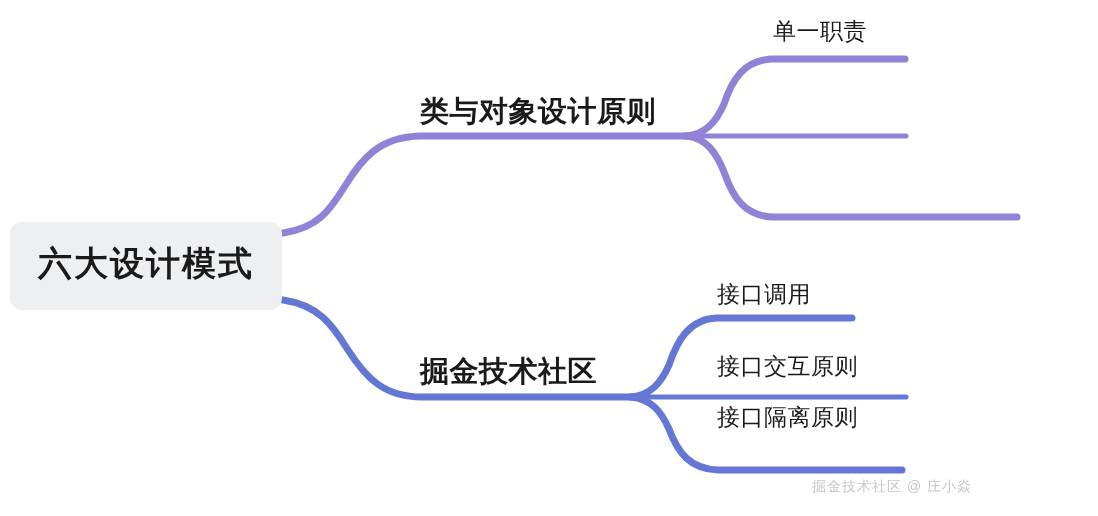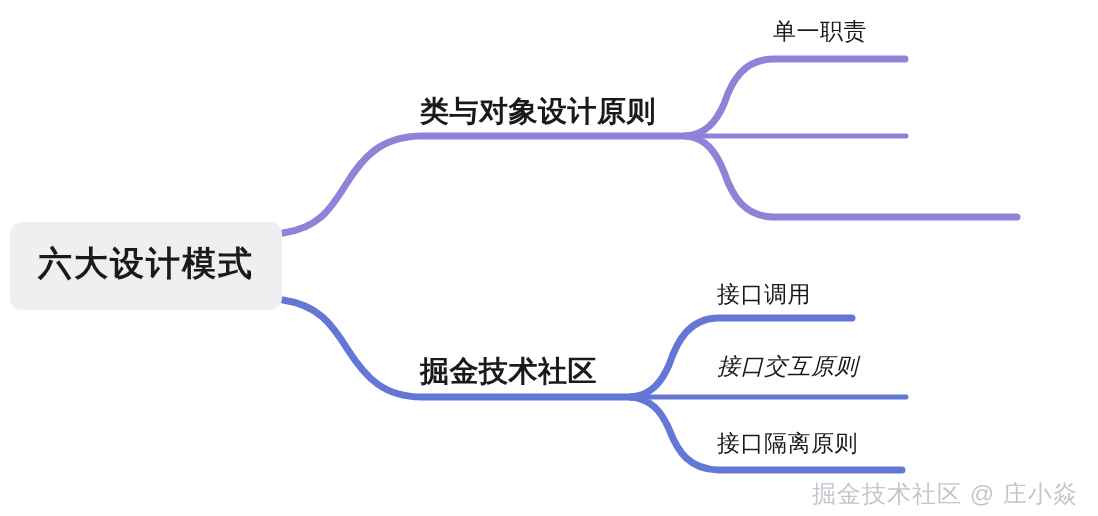--- a/index.html
+++ b/index.html
@@ -73,28 +73,28 @@
   }
   
   .level3-label {
     font-size: 23px;
     font-weight: normal;
   }
   #label-single-responsibility { left: 773px; top: 16px; }
   #label-open-closed          { left: 773px; top: 90px; }
   #label-liskov               { left: 773px; top: 168px; }
   #label-interface-call       { left: 717px; top: 279px; }
-  #label-interface-interaction{ left: 717px; top: 351px; font-style: italic; }
-  #label-interface-segregation{ left: 717px; top: 428px; text-align: center; }
+  #label-interface-interaction{ left: 717px; top: 351px; }
+  #label-interface-segregation{ left: 717px; top: 402px; text-align: center; }
 
   #watermark {
     position: absolute;
     left: 812px;
     top: 478px;
-    font-size: 24px;
+    font-size: 14px;
     color: #b9bcc4;
     white-space: nowrap;
     letter-spacing: 1px;
     opacity: 0.85;
   }
 </style>
 </head>
 <body>
 
 <div id="mindmap-root">

